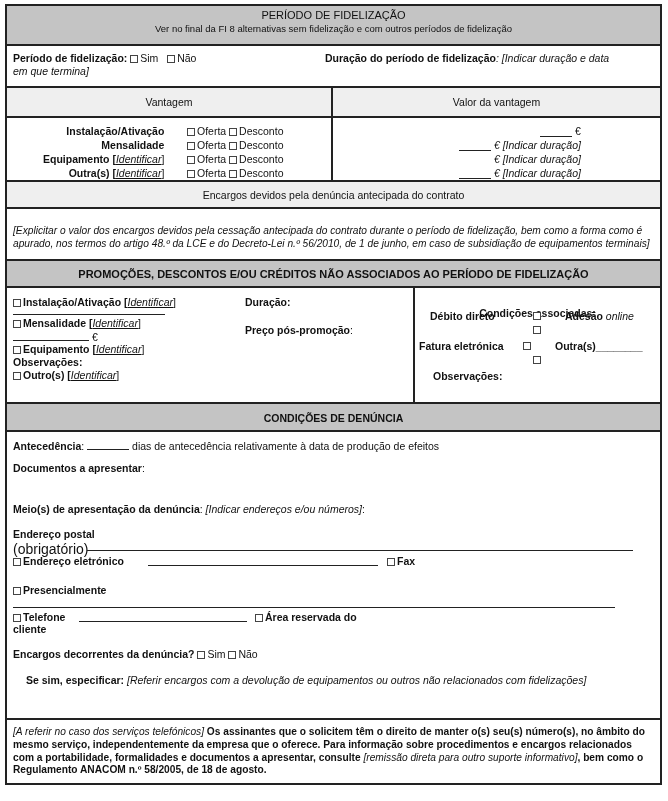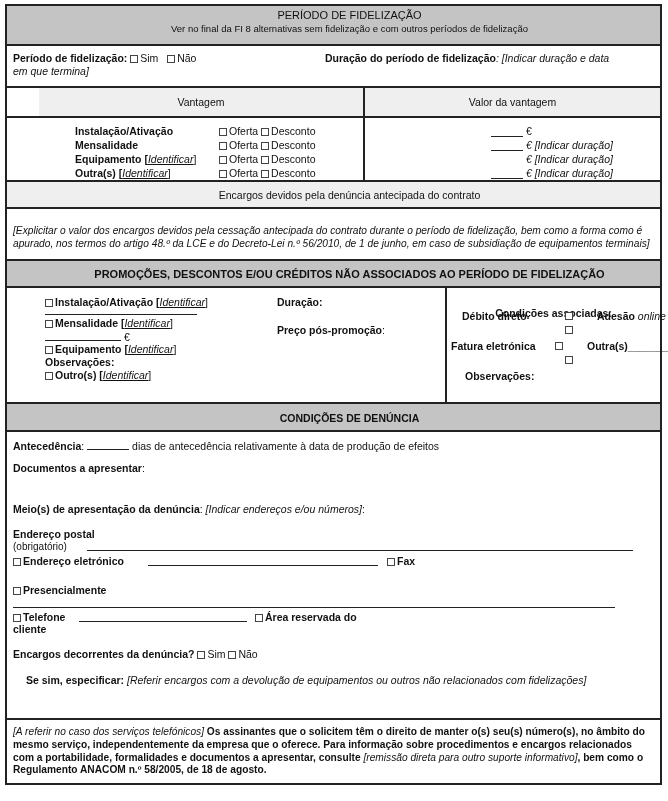--- a/index.html
+++ b/index.html
@@ -4,41 +4,41 @@
 <style>
   * { box-sizing: border-box; margin: 0; padding: 0; }
   html, body { width: 668px; height: 801px; background: #ffffff; overflow: hidden; }
   body { font-family: "Liberation Sans", sans-serif; color: #111; font-size: 10.5px; line-height: 1.25; position: relative; }
   .b { font-weight: bold; }
   .i { font-style: italic; }
   .u { text-decoration: underline; }
   .cb { display: inline-block; width: 8px; height: 8px; border: 1px solid #444; vertical-align: -1px; margin-right: 2px; background: #fff; }
 
   .frame { position: absolute; left: 5px; top: 4px; width: 657px; border: 2px solid #222; }
-  .row { border-bottom: 2px solid #222; position: relative; padding-left: 32px; }
+  .row { border-bottom: 2px solid #222; position: relative; }
   .row:last-child { border-bottom: none; }
   .hdr-dark { background: #c4c4c4; text-align: center; }
   .hdr-light { background: #efefef; text-align: center; }
 
   .sec1 { height: 40px; padding-top: 3px; }
   .sec1 .t1 { font-size: 11px; }
   .sec1 .t2 { font-size: 9.5px; }
   .fid { height: 42px; padding: 5px 6px; }
   .fid .left { position: absolute; left: 6px; top: 6px; width: 290px; }
   .fid .right { position: absolute; left: 318px; top: 6px; width: 330px; }
 
   .two-col { display: flex; }
   .two-col > div { flex: 1; }
   .two-col > div:first-child { border-right: 2px solid #222; flex: 0 0 326px; }
   .vhdr { height: 28px; line-height: 28px; }
   .vbody { height: 64px; }
   .vleft { position: relative; }
   .vl-labels { position: absolute; left: 36px; top: 6px; }
   .vl-opts { position: absolute; left: 180px; top: 6px; }
-  .vline { height: 14px; line-height: 14px; white-space: nowrap; }
+  .vline { height: 14px; line-height: 14px; white-space: nowrap; text-align: right; }
   .vright { position: relative; }
   .vr-vals { position: absolute; left: 126px; top: 6px; }
   .blank { display: inline-block; width: 32px; border-bottom: 1px solid #222; height: 10px; vertical-align: -2px; }
 
   .enc-h { height: 27px; line-height: 27px; }
   .enc-b { height: 52px; padding: 16px 6px; font-size: 10.2px; }
 
   .promo-h { height: 27px; line-height: 27px; font-size: 11px; }
   .promo-b { height: 116px; display: flex; }
   .promo-left { flex: 0 0 408px; border-right: 2px solid #222; position: relative; }
@@ -145,21 +145,21 @@
   </div>
 
   <div class="row hdr-dark den-h b">CONDIÇÕES DE DENÚNCIA</div>
   <div class="row den-b">
     <div class="abs" style="left:6px;top:8px">
       <span class="b">Antecedência</span>: <span style="display:inline-block;width:42px;border-bottom:1px solid #222;height:10px"></span> <span>dias de antecedência relativamente à data de produção de efeitos</span>
     </div>
     <div class="abs" style="left:6px;top:30px"><span class="b">Documentos a apresentar</span>:</div>
     <div class="abs" style="left:6px;top:71px"><span class="b">Meio(s) de apresentação da denúncia</span>: <span class="i">[Indicar endereços e/ou números]</span>:</div>
     <div class="abs b" style="left:6px;top:96px">Endereço postal</div>
-    <div class="abs" style="left:6px;top:109px;font-size:10px">(obrigatório)</div>
+    <div class="abs" style="left:6px;top:109px;font-size:14px">(obrigatório)</div>
     <div class="ul-line" style="left:80px;top:118px;width:546px"></div>
     <div class="abs" style="left:6px;top:123px"><span class="cb"></span><span class="b">Endereço eletrónico</span></div>
     <div class="ul-line" style="left:141px;top:133px;width:230px"></div>
     <div class="abs" style="left:380px;top:123px"><span class="cb"></span><span class="b">Fax</span></div>
     <div class="abs" style="left:6px;top:152px"><span class="cb"></span><span class="b">Presencialmente</span></div>
     <div class="ul-line" style="left:6px;top:175px;width:602px"></div>
     <div class="abs" style="left:6px;top:179px"><span class="cb"></span><span class="b">Telefone</span></div>
     <div class="ul-line" style="left:72px;top:189px;width:168px"></div>
     <div class="abs" style="left:248px;top:179px"><span class="cb"></span><span class="b">Área reservada do</span></div>
     <div class="abs b" style="left:6px;top:191px">cliente</div>

